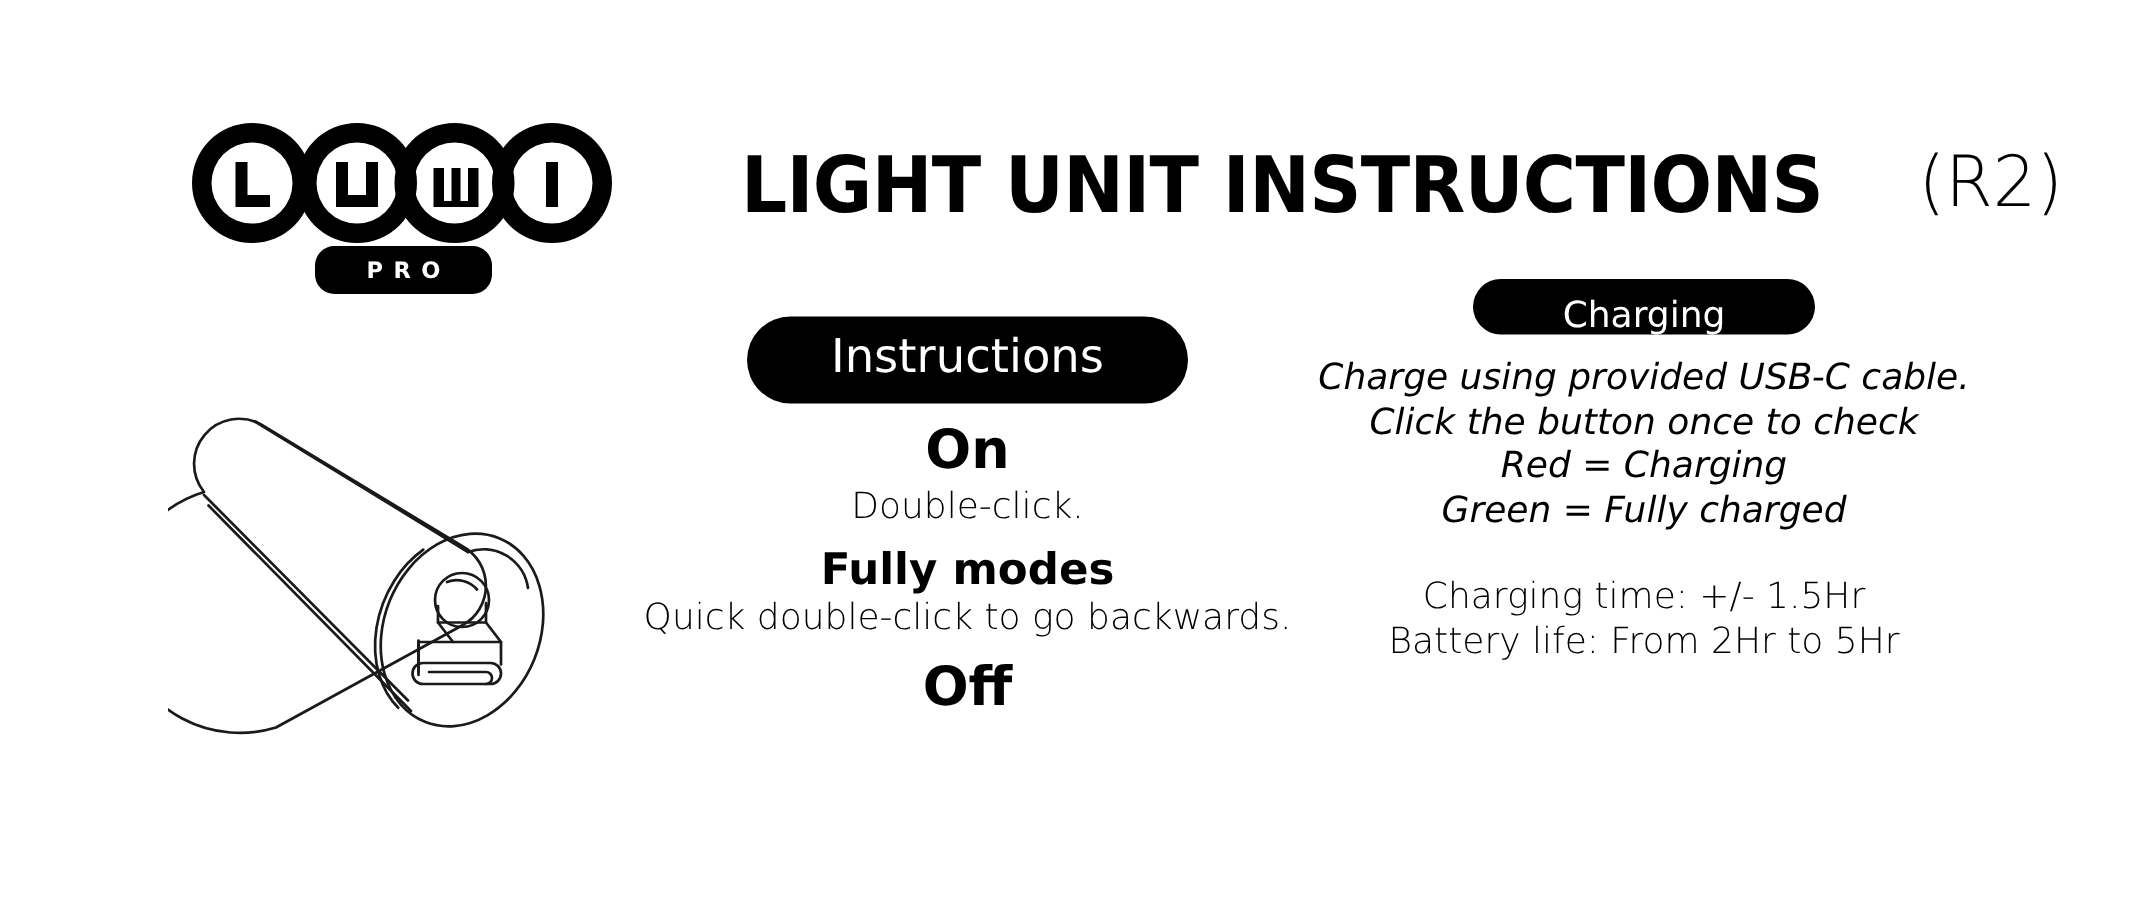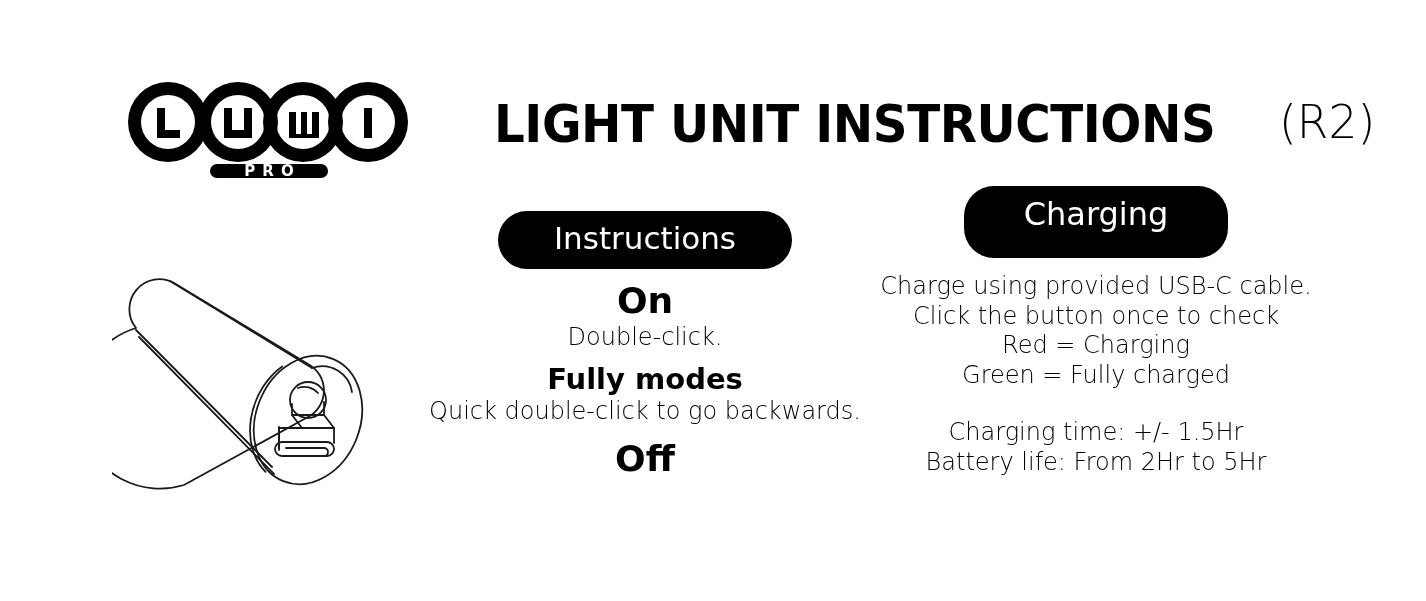--- a/index.html
+++ b/index.html
@@ -34,21 +34,21 @@
     left: 0;
     top: 0;
     width: 280px;
     height: 80px;
   }
   .pro-badge {
     position: absolute;
     left: 82px;
     top: 82px;
     width: 118px;
-    height: 14px;
+    height: 32px;
     background: #000000;
     border-radius: 13px;
     color: #ffffff;
     font-size: 15px;
     font-weight: 700;
     letter-spacing: 7px;
     text-indent: 7px;
     display: flex;
     align-items: center;
     justify-content: center;
@@ -106,22 +106,22 @@
     border-radius: 30px;
     line-height: 1;
     font-weight: 500;
     white-space: nowrap;
   }
   .pill-instructions {
     padding: 12px 56px 15px;
     font-size: 31px;
   }
   .pill-charging {
-    padding: 12px 60px 28px;
-    font-size: 32px;
+    padding: 12px 60px 1px;
+    font-size: 24px;
   }
 
   .heading {
     font-size: 36px;
     font-weight: 700;
     line-height: 1.12;
     margin-top: 12px;
     white-space: nowrap;
   }
   .heading-medium {
@@ -213,21 +213,21 @@
     <div class="body-block">
       <div class="body-line">Quick double-click to go backwards.</div>
     </div>
 
     <div class="heading">Off</div>
   </div>
 
   <div class="col col-charging">
     <div class="pill pill-charging">Charging</div>
 
-    <div class="body-block" style="margin-top:14px;">
+    <div class="body-block" style="margin-top:14px;font-style:italic;">
       <div class="body-line">Charge using provided USB-C cable.</div>
       <div class="body-line">Click the button once to check</div>
       <div class="body-line">Red = Charging</div>
       <div class="body-line">Green = Fully charged</div>
     </div>
 
     <div class="spacer-line"></div>
 
     <div class="body-block">
       <div class="body-line">Charging time:  +/- 1.5Hr</div>

